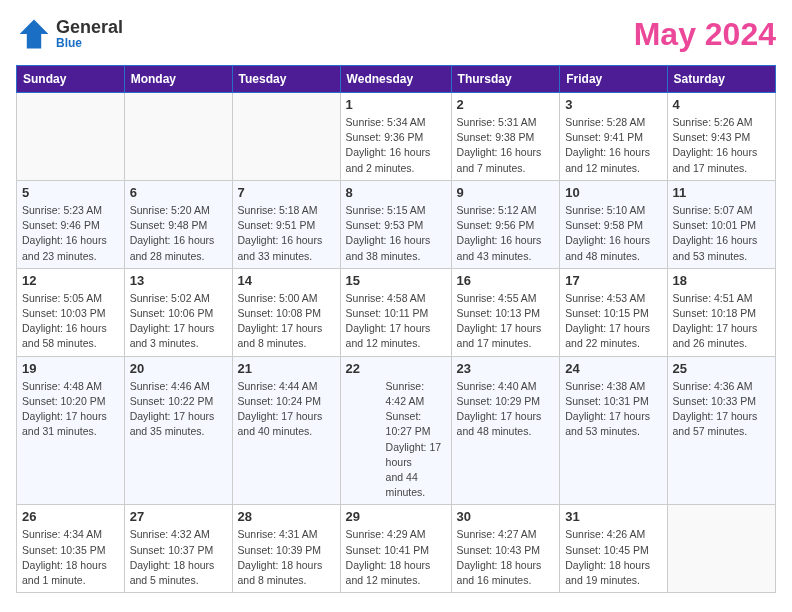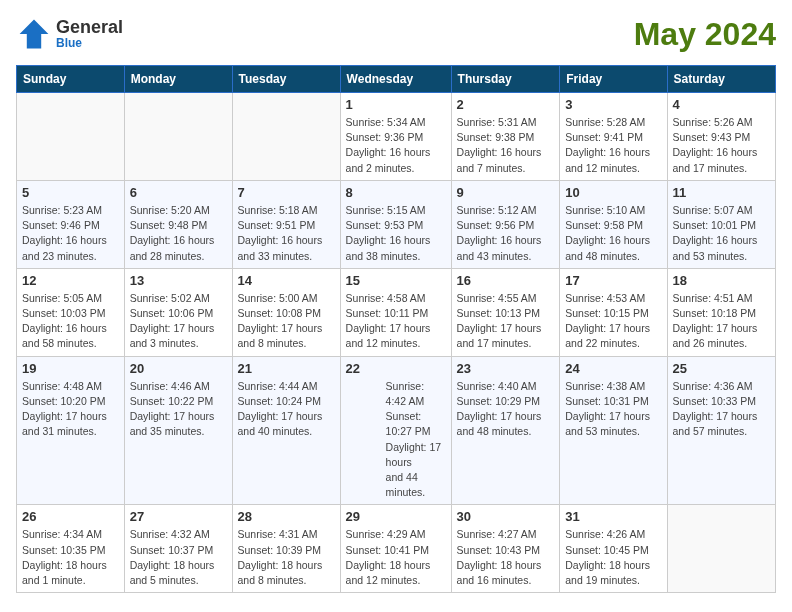--- a/index.html
+++ b/index.html
@@ -39,34 +39,34 @@
       width: 36px;
       height: 36px;
       margin-right: 4px;
     }
     .title-block {
       text-align: right;
     }
     .month-year {
       font-size: 32px;
       font-weight: bold;
-      color: #4d7c0f;
+      color: #ec4899;
       text-align: right;
     }
     .location {
       font-size: 16px;
       color: #555;
     }
     .calendar {
       width: 100%;
       border-collapse: collapse;
       font-size: 11px;
     }
     .calendar th {
-      background-color: #0c4a6e;
+      background-color: #4c1d95;
       color: #fff;
       text-align: left;
       padding: 6px 6px;
       font-size: 12px;
       font-weight: bold;
       border: 1px solid #2a6dc9;
     }
     .calendar td {
       border: 1px solid #ccc;
       vertical-align: top;

